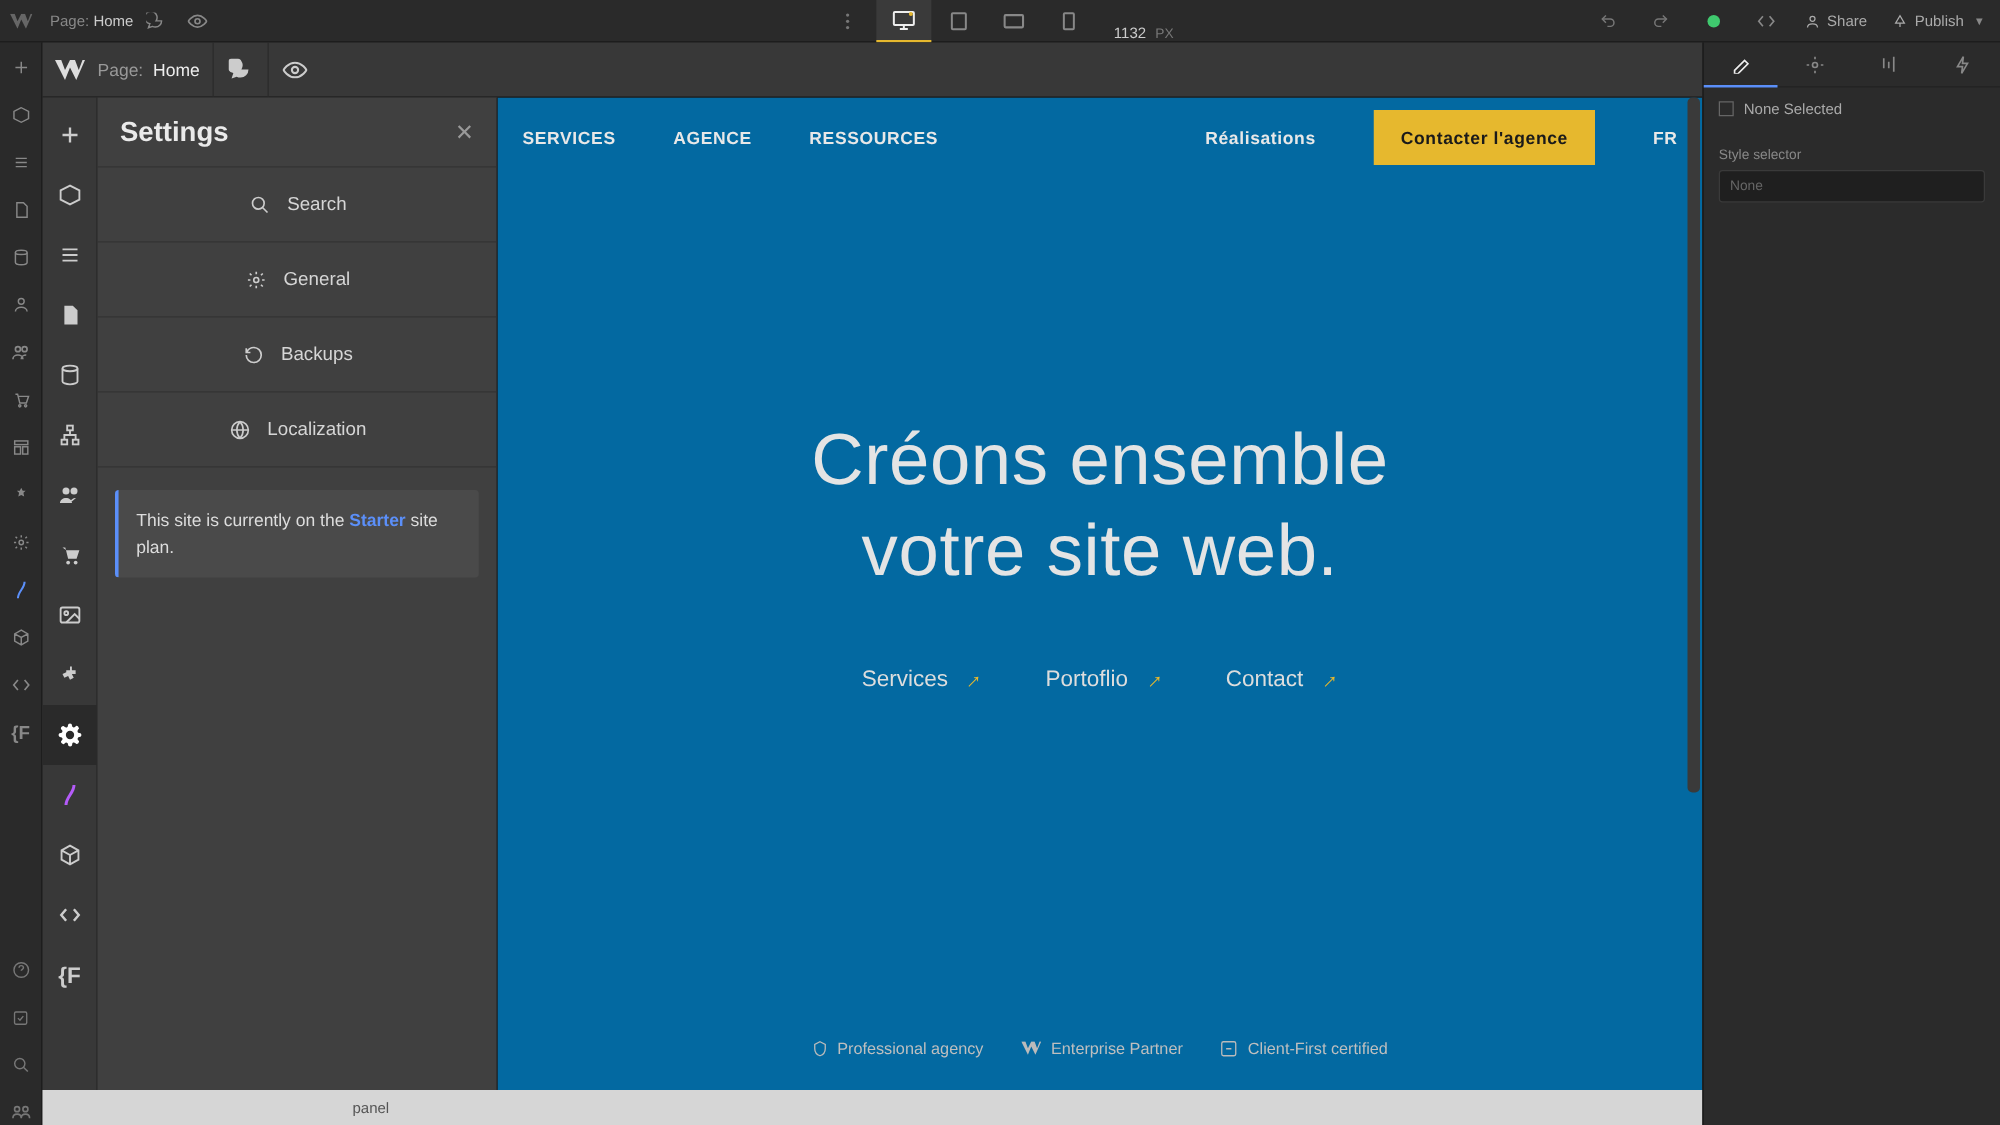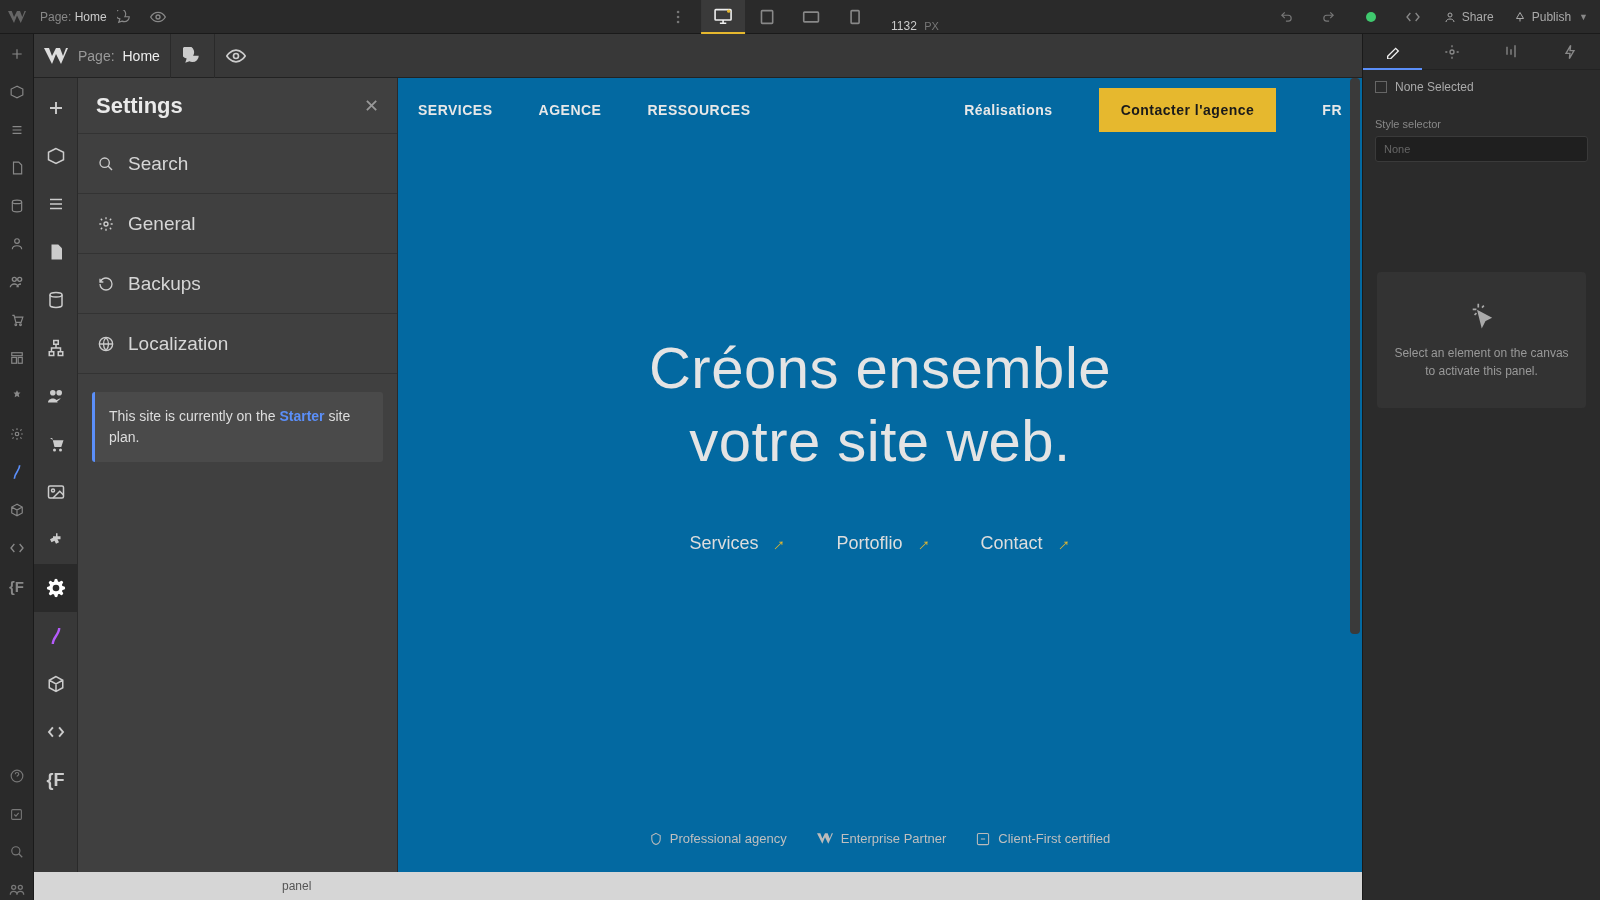--- a/index.html
+++ b/index.html
@@ -42,21 +42,21 @@
     .inner-left { position: absolute; top: 44px; left: 0; width: 44px; bottom: 0; background: #383838; display: flex; flex-direction: column; align-items: center; padding-top: 6px; border-right: 1px solid #2a2a2a; }
     .inner-left .il-icon { width: 44px; height: 48px; display: flex; align-items: center; justify-content: center; color: #bbb; cursor: pointer; font-size: 18px; }
     .inner-left .il-icon.active { background: #2a2a2a; color: #fff; }
     .inner-left .il-icon.colorful svg path { stroke: #b45bf9; }
 
     
     .settings-panel { position: absolute; top: 44px; left: 44px; width: 320px; bottom: 28px; background: #404040; border-right: 1px solid #2a2a2a; display: flex; flex-direction: column; }
     .settings-panel .sp-header { height: 56px; display: flex; align-items: center; justify-content: space-between; padding: 0 18px; border-bottom: 1px solid #333; }
     .settings-panel .sp-title { font-size: 22px; font-weight: 600; color: #eaeaea; }
     .settings-panel .sp-close { color: #999; cursor: pointer; font-size: 18px; }
-    .settings-panel .sp-item { height: 60px; display: flex; align-items: center; padding: 0 18px; gap: 12px; border-bottom: 1px solid #333; cursor: pointer; color: #d6d6d6; font-size: 19px; }
+    .settings-panel .sp-item { height: 60px; display: flex; align-items: center; padding: 0 18px; gap: 12px; border-bottom: 1px solid #333; cursor: pointer; color: #d6d6d6; font-size: 15px; justify-content: center; }
     .settings-panel .sp-icon { width: 20px; height: 20px; display: flex; align-items: center; justify-content: center; color: #bbb; }
     .settings-panel .plan-notice { margin: 18px 14px; padding: 14px 14px; background: #4a4a4a; border-left: 3px solid #5b8ff9; border-radius: 3px; font-size: 14px; line-height: 1.5; color: #ddd; }
     .settings-panel .plan-notice .plan-link { color: #5b8ff9; font-weight: 600; }
 
     
     .canvas-area { position: absolute; top: 44px; left: 364px; right: 0; bottom: 28px; background: #121212; overflow: auto; }
     .site { width: 100%; min-height: 100%; background: #0369a1; position: relative; color: #eee; }
     .site-nav { height: 64px; display: flex; align-items: center; padding: 0 20px; gap: 46px; font-size: 14px; font-weight: 600; letter-spacing: 0.5px; color: #e8e8e8; }
     .site-nav .nav-spacer { flex: 1; }
     .site-nav .nav-item { cursor: pointer; }
@@ -547,23 +547,13 @@
   <div class="rp-section">
     <div class="checkbox-row">
       <span class="cb"></span>
       <span>None Selected</span>
     </div>
     <div class="label">Style selector</div>
     <div class="selector-input">
       <span>None</span>
     </div>
   </div>
-  <div class="rp-empty">
-    <span class="cursor-icon">
-      <svg width="26" height="30" viewBox="0 0 28 32" fill="none" stroke="#aaa" stroke-width="1.8" style="margin:0 auto;">
-          <path d="M10 12l4 16 3-6 6-3-13-7z" fill="#aaa"></path>
-          <path d="M10 4v4M4 10h4M16 6l-2 2M6 16l2-2"></path>
-        </svg>
-    </span>
-    <span>Select an element on the canvas</span><br>
-    <span>to activate this panel.</span>
-  </div>
 </div>
 
 </body></html>

